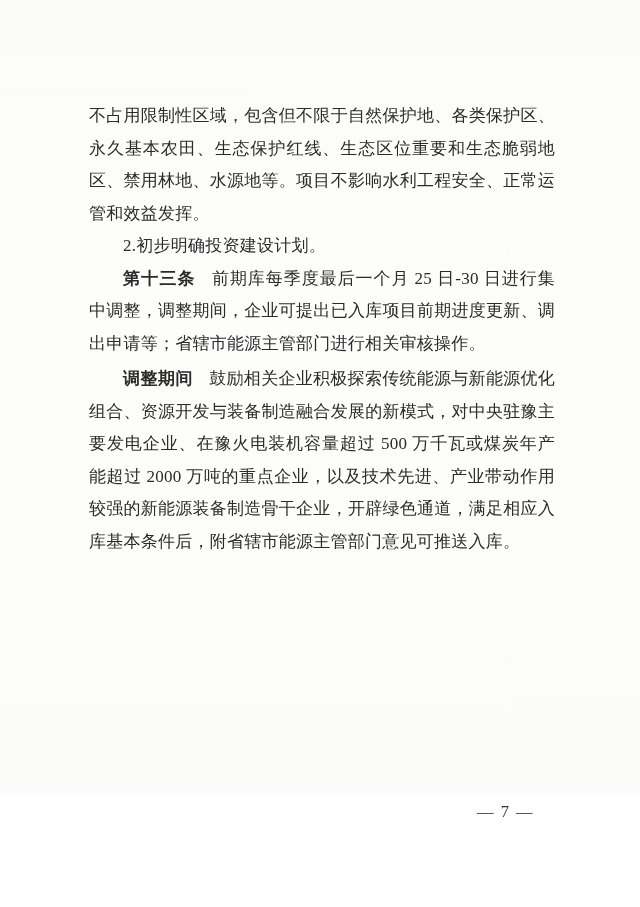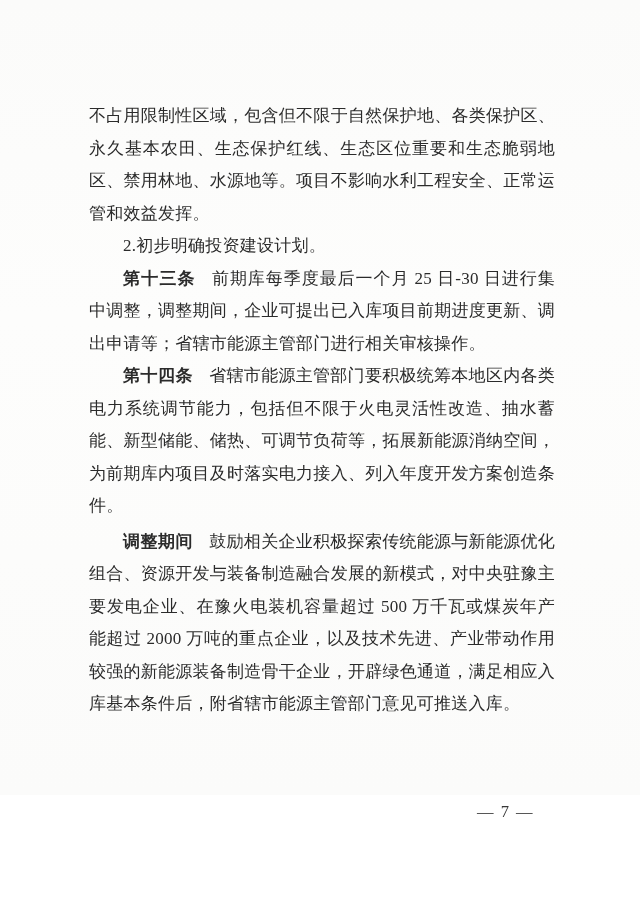--- a/index.html
+++ b/index.html
@@ -67,21 +67,20 @@
 
     <div class="doc-body">
 
       <p class="para continuation"><span>不占用限制性区域，包含但不限于自然保护地、各类保护区、永久基本农田、生态保护红线、生态区位重要和生态脆弱地区、禁用林地、水源地等。项目不影响水利工程安全、正常运管和效益发挥。</span></p>
 
       <p class="para"><span>2.初步明确投资建设计划。</span></p>
 
       <p class="para"><span class="article-lead">第十三条</span><span>前期库每季度最后一个月 25 日-30 日进行集中调整，调整期间，企业可提出已入库项目前期进度更新、调出申请等；省辖市能源主管部门进行相关审核操作。</span></p>
 
 
-      <p class="para"><span class="article-lead">第十四条</span><span>省辖市能源主管部门要积极统筹本地区内各类电力系统调节能力，包括但不限于火电灵活性改造、抽水蓄能、新型储能、储热、可调节负荷等，拓展新能源消纳空间，为前期库内项目及时落实电力接入、列入年度开发方案创造条件。</span></p>
 
       <p class="para article-15"><span class="article-lead">调整期间</span><span>鼓励相关企业积极探索传统能源与新能源优化组合、资源开发与装备制造融合发展的新模式，对中央驻豫主要发电企业、在豫火电装机容量超过 500 万千瓦或煤炭年产能超过 2000 万吨的重点企业，以及技术先进、产业带动作用较强的新能源装备制造骨干企业，开辟绿色通道，满足相应入库基本条件后，附省辖市能源主管部门意见可推送入库。</span></p>
 
     </div>
 
     <div class="page-number">— 7 —</div>
 
   </div>
 </div>
 

